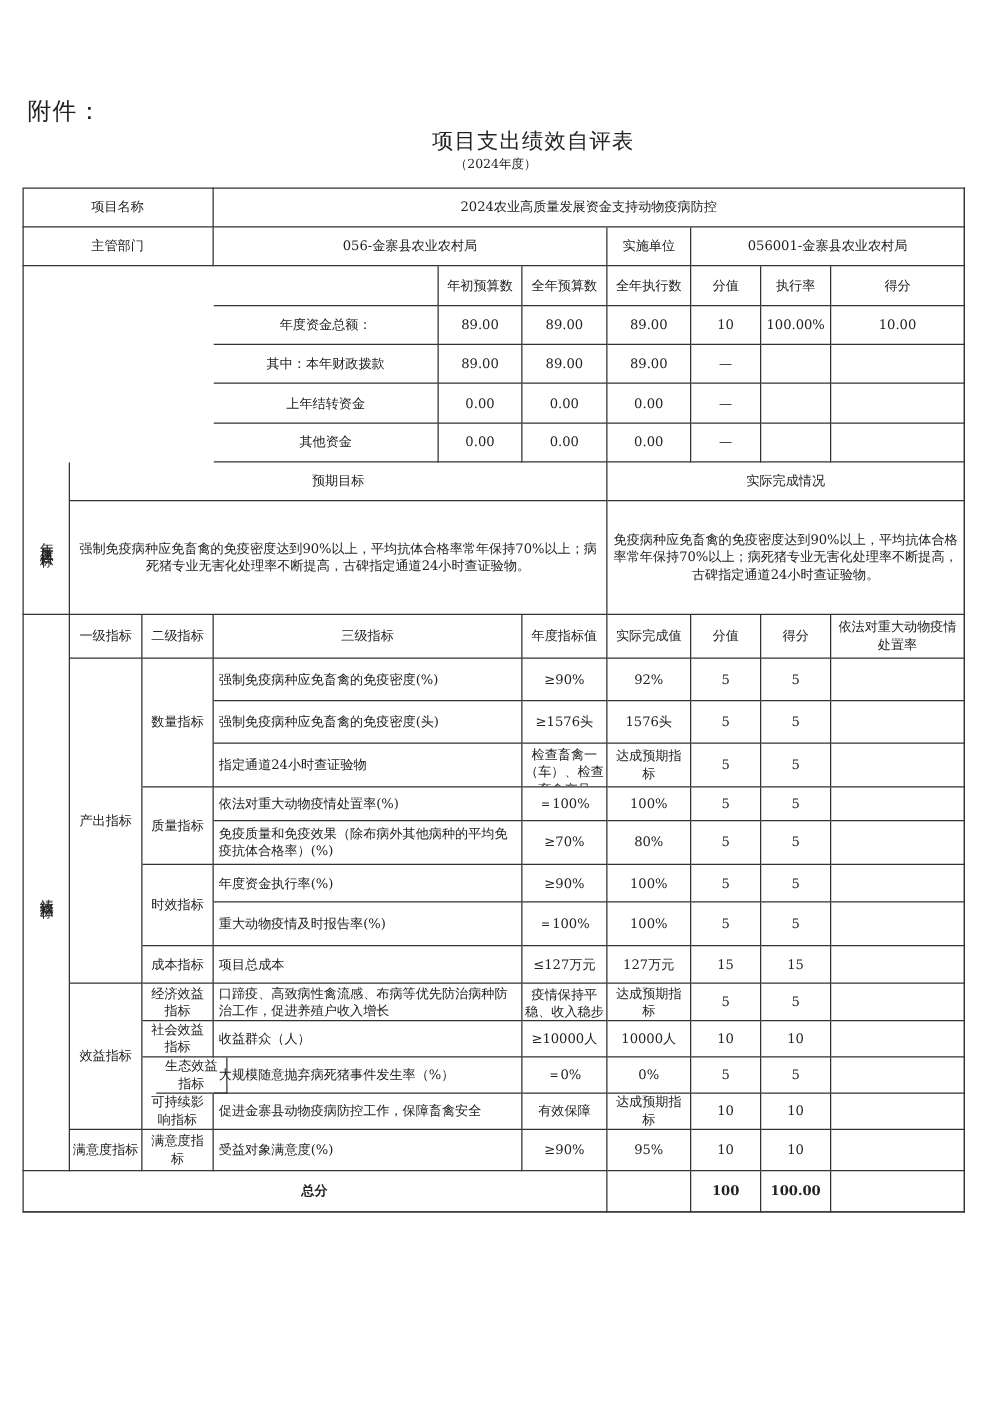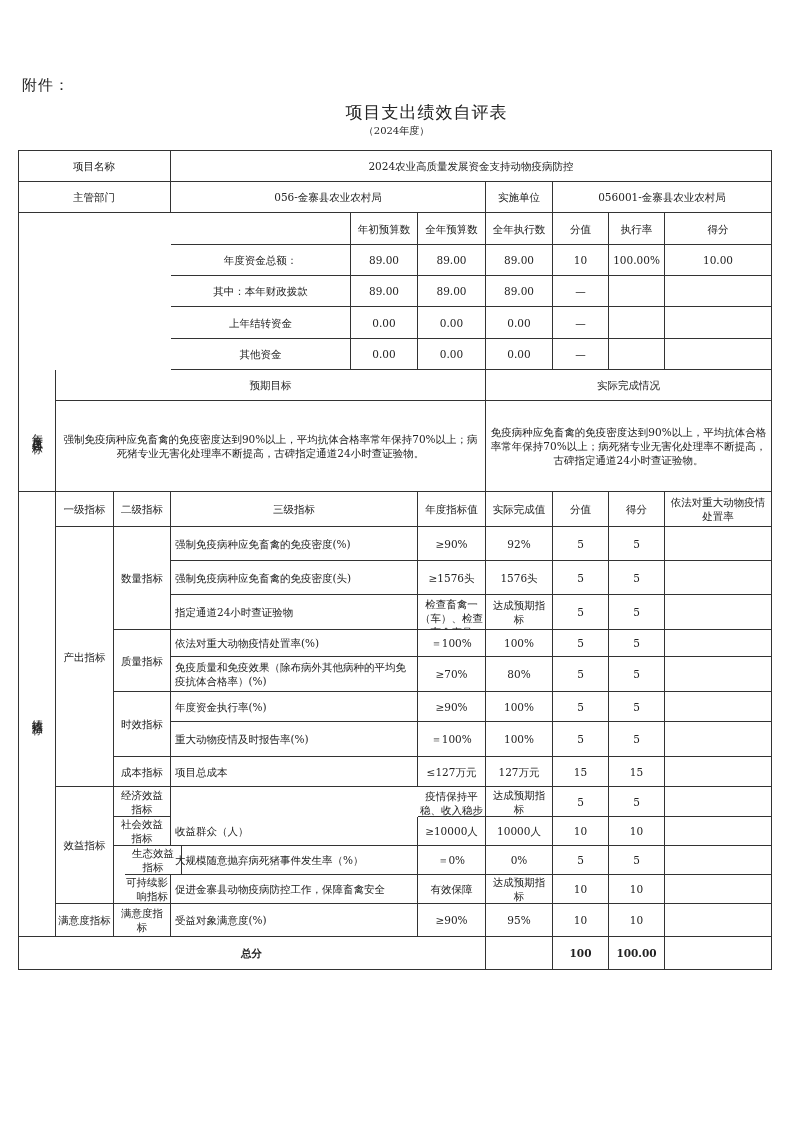--- a/index.html
+++ b/index.html
@@ -1,17 +1,17 @@
 <!DOCTYPE html>
 <html><head>
 <meta charset="utf-8">
 <style>
   html, body { margin:0; padding:0; background:#fff; }
   body { width:793px; height:1122px; position:relative; font-family:"DejaVu Serif", serif; color:#222; overflow:hidden; }
-  .attach { position:absolute; left:22px; top:76px; font-size:15px; letter-spacing:1px; }
+  .attach { position:absolute; left:22px; top:76px; font-size:19px; letter-spacing:1px; }
   .title { position:absolute; left:0; width:793px; top:101px; text-align:center; font-size:17px; padding-left:60px; box-sizing:border-box; letter-spacing:1px; }
   .subtitle { position:absolute; left:0; width:793px; top:124px; text-align:center; font-size:10px; box-sizing:border-box; }
   .grid { position:absolute; left:18px; top:150px; width:754px; height:820px; border:1.5px solid #333; box-sizing:border-box; }
   .c { position:absolute; border-right:1px solid #333; border-bottom:1px solid #333; box-sizing:border-box; display:flex; align-items:center; justify-content:center; text-align:center; font-size:10.5px; line-height:14px; overflow:hidden; padding:0 2px; }
   .l { justify-content:flex-start; text-align:left; padding-left:4px; }
   .vert { writing-mode:vertical-rl; letter-spacing:2px; font-size:11px; }
   .clip { align-items:flex-start; padding-top:2px; }
   .bold { font-weight:bold; }
 </style>
 </head>
@@ -80,21 +80,21 @@
     <div class="c" style="left: 37px; top: 636px; width: 58px; height: 117px;">效益指标</div>
     <div class="c" style="left: 37px; top: 376px; width: 58px; height: 260px;">产出指标</div>
     <div class="c" style="left: 37px; top: 753px; width: 58px; height: 33px;">满意度指标</div>
     <div class="c" style="left: 95px; top: 376px; width: 57px; height: 103px;">数量指标</div>
     <div class="c" style="left: 95px; top: 479px; width: 57px; height: 62px;">质量指标</div>
     <div class="c" style="left: 95px; top: 541px; width: 57px; height: 65px;">时效指标</div>
     <div class="c" style="left: 95px; top: 606px; width: 57px; height: 30px;">成本指标</div>
     <div class="c" style="left: 95px; top: 636px; width: 57px; height: 30px;">经济效益指标</div>
     <div class="c" style="left: 95px; top: 666px; width: 57px; height: 29px;">社会效益指标</div>
     <div class="c" style="left: 106px; top: 695px; width: 57px; height: 29px;">生态效益指标</div>
-    <div class="c" style="left: 95px; top: 724px; width: 57px; height: 29px; text-align: right;">可持续影响指标</div>
+    <div class="c" style="left: 95px; top: 724px; width: 57px; height: 29px;">可持续影响指标</div>
     <div class="c" style="left: 95px; top: 753px; width: 57px; height: 33px;">满意度指标</div>
     <div class="c l" style="left: 152px; top: 376px; width: 247px; height: 34px;">强制免疫病种应免畜禽的免疫密度(%)</div>
     <div class="c" style="left: 399px; top: 376px; width: 68px; height: 34px;">≥90%</div>
     <div class="c" style="left: 467px; top: 376px; width: 67px; height: 34px;">92%</div>
     <div class="c" style="left: 534px; top: 376px; width: 56px; height: 34px;">5</div>
     <div class="c" style="left: 590px; top: 376px; width: 56px; height: 34px;">5</div>
     <div class="c" style="left: 646px; top: 376px; width: 107px; height: 34px;"></div>
     <div class="c l" style="left: 152px; top: 410px; width: 247px; height: 34px;">强制免疫病种应免畜禽的免疫密度(头)</div>
     <div class="c" style="left: 399px; top: 410px; width: 68px; height: 34px;">≥1576头</div>
     <div class="c" style="left: 467px; top: 410px; width: 67px; height: 34px;">1576头</div>
@@ -130,20 +130,21 @@
     <div class="c" style="left: 467px; top: 571px; width: 67px; height: 35px;">100%</div>
     <div class="c" style="left: 534px; top: 571px; width: 56px; height: 35px;">5</div>
     <div class="c" style="left: 590px; top: 571px; width: 56px; height: 35px;">5</div>
     <div class="c" style="left: 646px; top: 571px; width: 107px; height: 35px;"></div>
     <div class="c l" style="left: 152px; top: 606px; width: 247px; height: 30px;">项目总成本</div>
     <div class="c" style="left: 399px; top: 606px; width: 68px; height: 30px;">≤127万元</div>
     <div class="c" style="left: 467px; top: 606px; width: 67px; height: 30px;">127万元</div>
     <div class="c" style="left: 534px; top: 606px; width: 56px; height: 30px;">15</div>
     <div class="c" style="left: 590px; top: 606px; width: 56px; height: 30px;">15</div>
     <div class="c" style="left: 646px; top: 606px; width: 107px; height: 30px;"></div>
+    <div class="c l" style="left: 152px; top: 636px; width: 247px; height: 30px;">口蹄疫、高致病性禽流感、布病等优先防治病种防治工作，促进养殖户收入增长</div>
     <div class="c clip" style="left: 399px; top: 636px; width: 68px; height: 30px;">疫情保持平稳、收入稳步增长</div>
     <div class="c" style="left: 467px; top: 636px; width: 67px; height: 30px;">达成预期指标</div>
     <div class="c" style="left: 534px; top: 636px; width: 56px; height: 30px;">5</div>
     <div class="c" style="left: 590px; top: 636px; width: 56px; height: 30px;">5</div>
     <div class="c" style="left: 646px; top: 636px; width: 107px; height: 30px;"></div>
     <div class="c l" style="left: 152px; top: 666px; width: 247px; height: 29px;">收益群众（人）</div>
     <div class="c" style="left: 399px; top: 666px; width: 68px; height: 29px;">≥10000人</div>
     <div class="c" style="left: 467px; top: 666px; width: 67px; height: 29px;">10000人</div>
     <div class="c" style="left: 534px; top: 666px; width: 56px; height: 29px;">10</div>
     <div class="c" style="left: 590px; top: 666px; width: 56px; height: 29px;">10</div>

